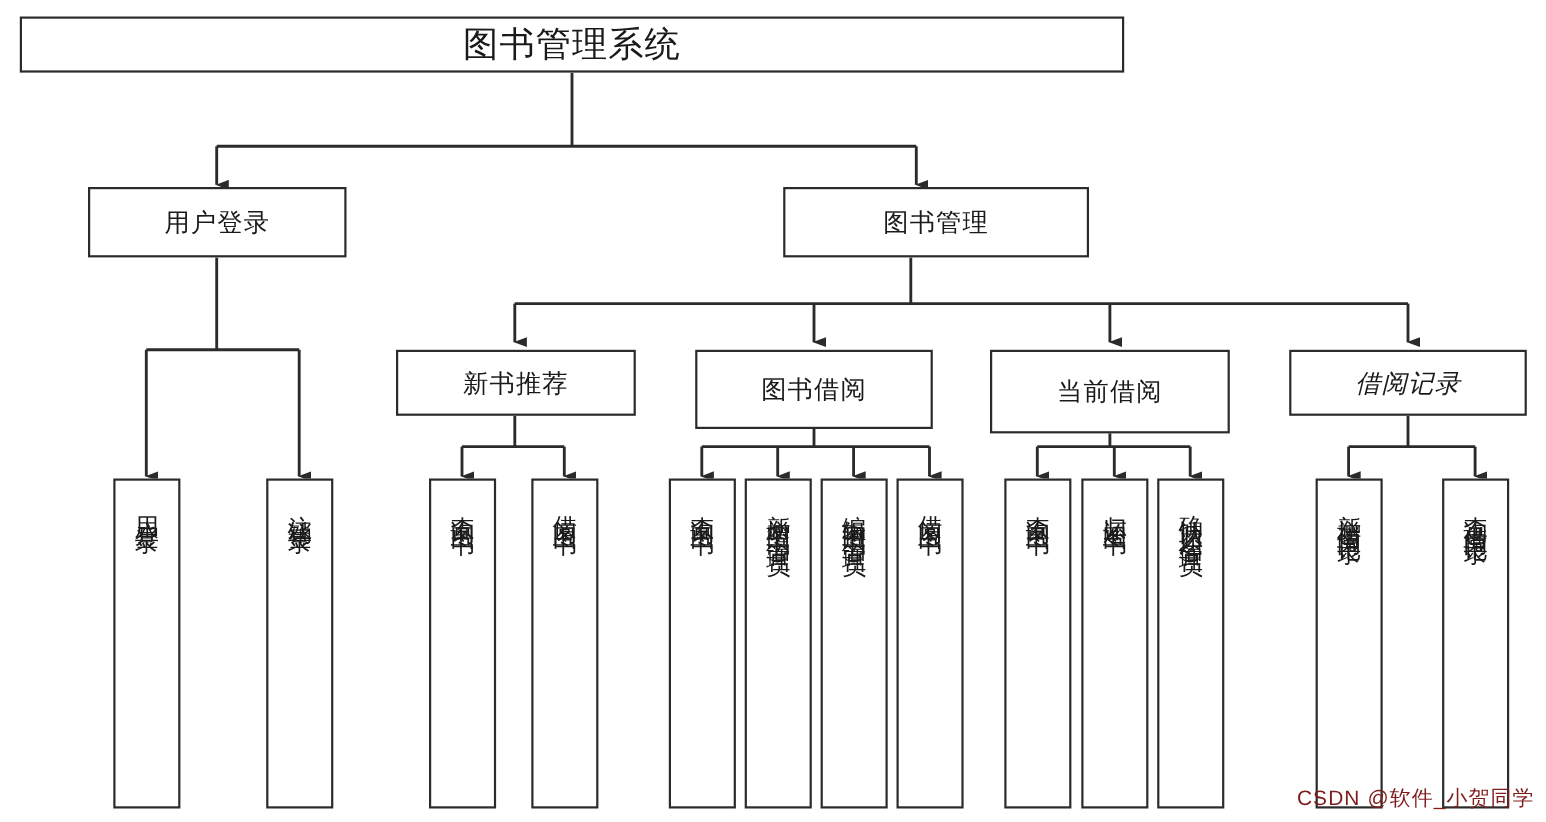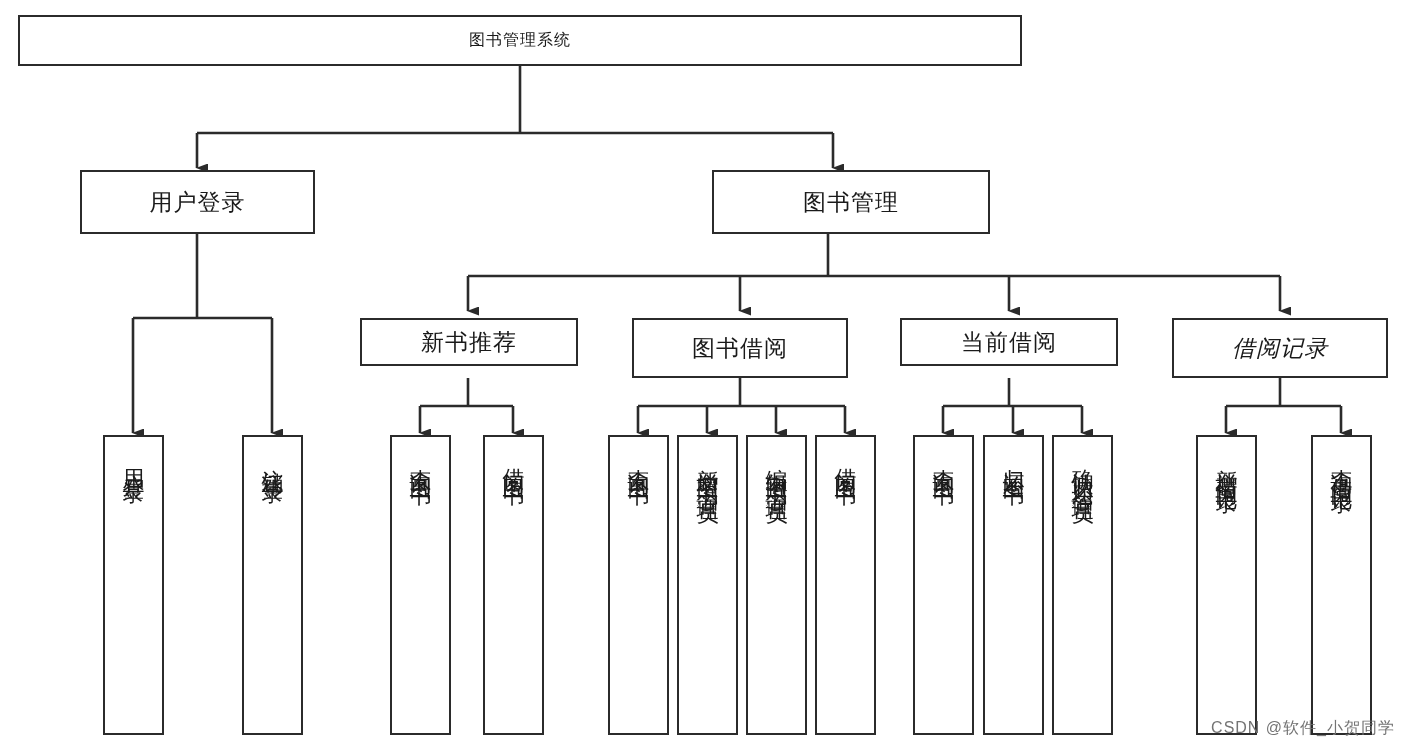--- a/index.html
+++ b/index.html
@@ -32,42 +32,42 @@
     display: flex;
     align-items: center;
     justify-content: center;
     color: #1a1a1a;
   }
   .node.horiz {
     font-size: 23px;
     letter-spacing: 1px;
   }
   .node.root {
-    font-size: 16px;
+    font-size: 32px;
     letter-spacing: 1px;
   }
   .node.leaf {
     font-size: 22px;
     align-items: flex-start;
     justify-content: center;
     padding-top: 14px;
   }
   .node.leaf .vtext {
     writing-mode: vertical-rl;
     text-orientation: upright;
     letter-spacing: 5px;
     line-height: 1;
     white-space: nowrap;
   }
   .watermark {
     position: absolute;
     right: 10px;
     bottom: 8px;
-    font-size: 16px;
-    color: #737373;
+    font-size: 19px;
+    color: #7f1d1d;
     letter-spacing: 1px;
     white-space: nowrap;
     pointer-events: none;
   }
 </style>
 </head>
 <body>
 
 <div id="canvas">
 
@@ -125,27 +125,27 @@
     <span>图书管理系统</span>
   </div>
 
   <div class="node horiz" style="left:80px; top:170px; width:235px; height:64px;">
     <span>用户登录</span>
   </div>
   <div class="node horiz" style="left:712px; top:170px; width:278px; height:64px;">
     <span>图书管理</span>
   </div>
 
-  <div class="node horiz" style="left:360px; top:318px; width:218px; height:48px;align-items:center;">
+  <div class="node horiz" style="left:360px; top:318px; width:218px; height:60px;align-items:center;">
     <span>新书推荐</span>
   </div>
-  <div class="node horiz" style="left:632px; top:318px; width:216px; height:60px;text-align:center;">
+  <div class="node horiz" style="left:632px; top:318px; width:216px; height:72px;text-align:center;">
     <span>图书借阅</span>
   </div>
-  <div class="node horiz" style="left:900px; top:318px; width:218px; height:48px;font-family:Liberation Serif, serif;">
+  <div class="node horiz" style="left:900px; top:318px; width:218px; height:76px;font-family:Liberation Serif, serif;">
     <span>当前借阅</span>
   </div>
   <div class="node horiz" style="left:1172px; top:318px; width:216px; height:60px;font-style:italic;">
     <span>借阅记录</span>
   </div>
 
   <div class="node leaf" style="left:103px; top:435px; width:61px; height:300px;">
     <span class="vtext">用户登录</span>
   </div>
   <div class="node leaf" style="left:242px; top:435px; width:61px; height:300px;">

